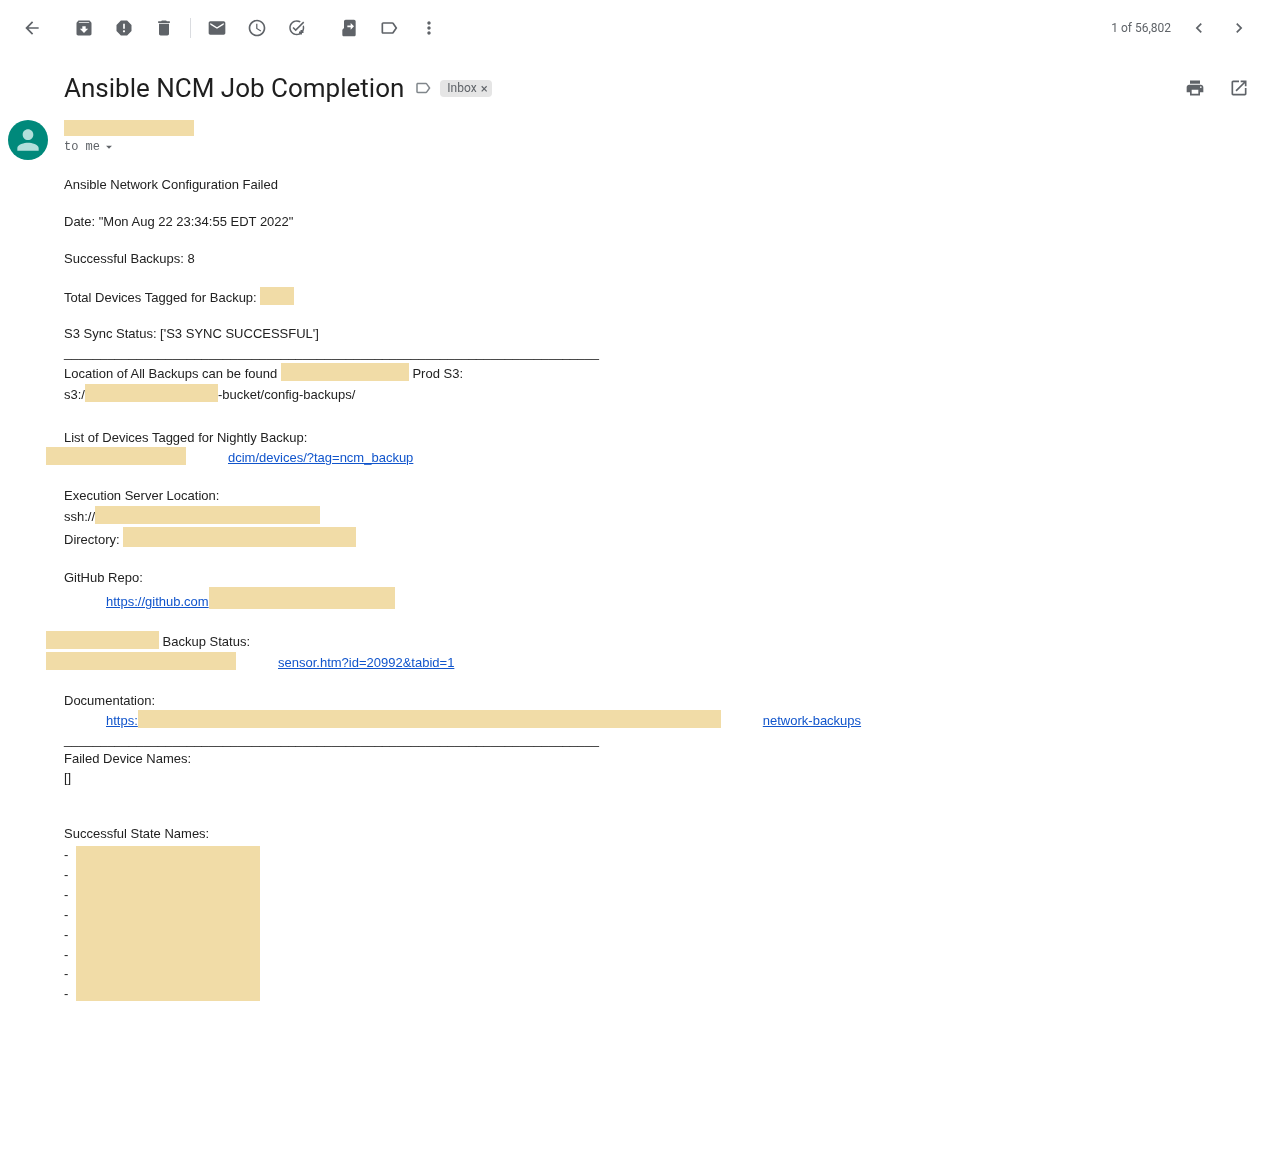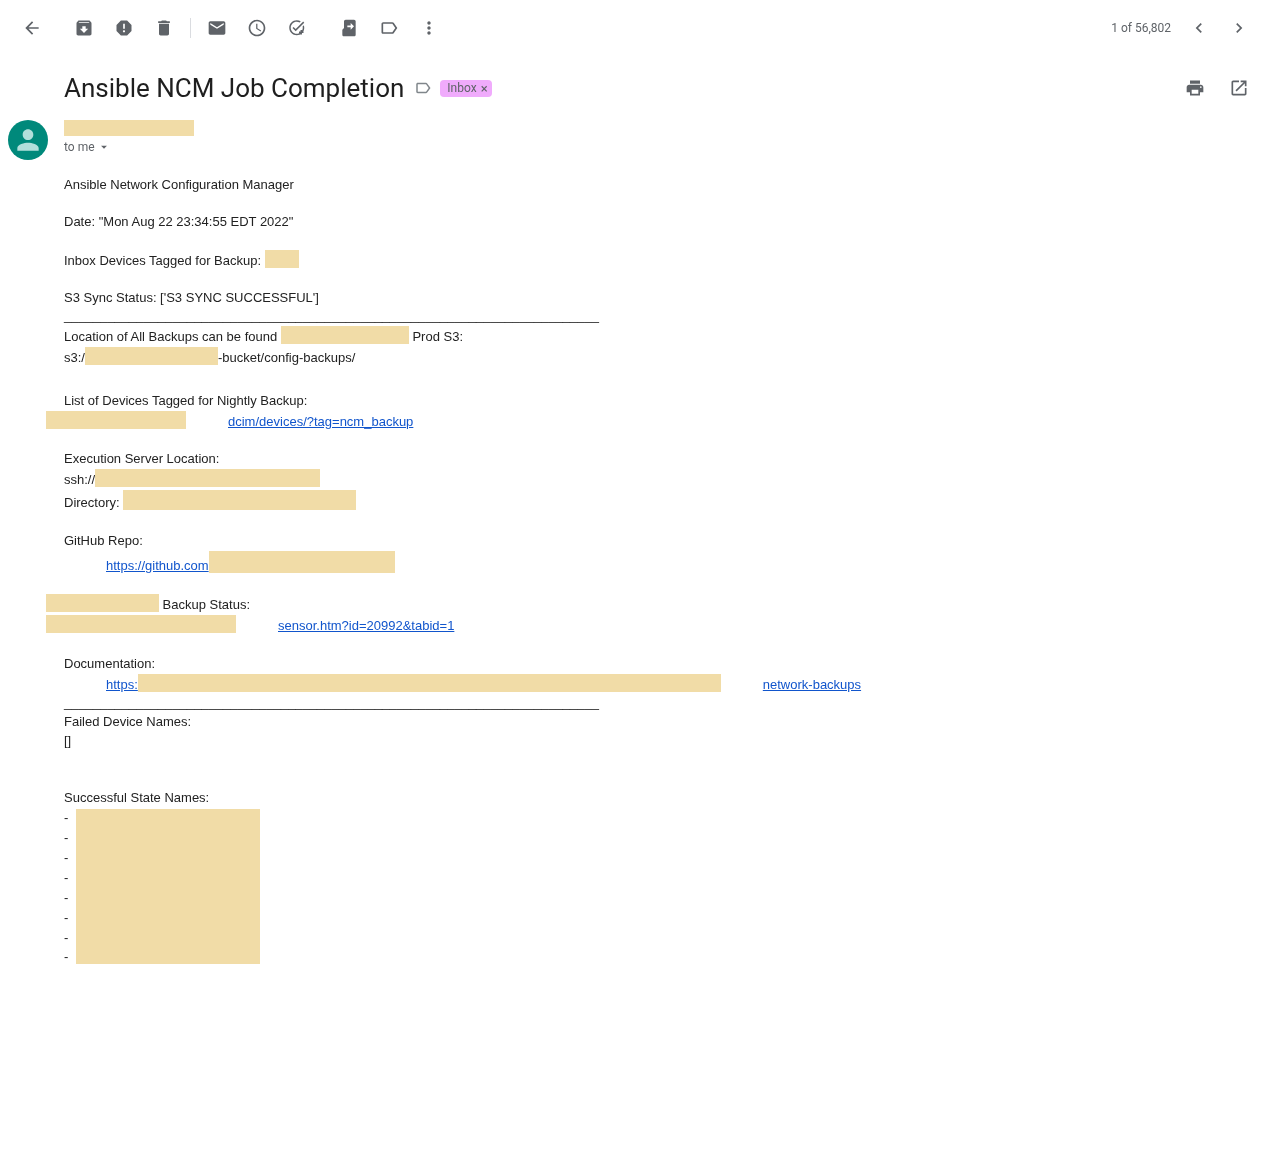--- a/index.html
+++ b/index.html
@@ -43,21 +43,21 @@
     padding: 20px 16px 8px 64px;
   }
   .subject {
     font-size: 26px;
     font-weight: 400;
     color: #1f1f1f;
     margin-right: 10px;
   }
   .label-icon { color: #80868b; margin-right: 8px; display:flex; align-items:center;}
   .label-chip {
-    background: #f0abfc;
+    background: #e5e5e5;
     color: #5f6368;
     font-size: 12px;
     padding: 1px 4px 1px 7px;
     border-radius: 4px;
     display: inline-flex;
     align-items: center;
     gap: 4px;
   }
   .label-chip .x { font-size: 13px; cursor: pointer; color:#5f6368; }
   .subject-right { margin-left: auto; display: flex; align-items: center; gap: 4px; }
@@ -84,20 +84,21 @@
     width: 130px; height: 16px;
     vertical-align: middle;
   }
   .to-line {
     font-size: 12px;
     color: #5f6368;
     margin-top: 4px;
     display: flex;
     align-items: flex-start;
     gap: 2px;
+    font-family: Liberation Mono, monospace;
   }
   .sender-meta {
     display: flex;
     align-items: center;
     gap: 6px;
     color: #5f6368;
     font-size: 12px;
   }
   .body {
     padding: 12px 16px 40px 64px;
@@ -238,24 +239,25 @@
     <div class="to-line">
       <span>to me</span>
       <svg width="14" height="14" viewBox="0 0 24 24">
           <path fill="#5f6368" d="M7 10l5 5 5-5z"></path>
         </svg>
     </div>
   </div>
 </div>
 
 <div class="body">
-  <p>Ansible Network Configuration Manager</p>
+  <p>Ansible Network Configuration Failed</p>
   <p>Date: "Mon Aug 22 23:34:55 EDT 2022"</p>
+  <p>Successful Backups: 8</p>
   <p>
-    <span>Inbox Devices Tagged for Backup: </span><span class="redact redact-tall" style="width:34px"></span>
+    <span>Total Devices Tagged for Backup: </span><span class="redact redact-tall" style="width:34px"></span>
   </p>
   <div style="margin-bottom:5px">
     <span>S3 Sync Status: ['S3 SYNC SUCCESSFUL']</span><br>
     <span>__________________________________________________________________________</span><br>
     <span>Location of All Backups can be found </span><span class="redact redact-tall" style="width:128px"></span><span> Prod S3:</span><br>
     <span>s3:/</span><span class="redact redact-tall" style="width:133px"></span><span>-bucket/config-backups/</span>
   </div>
   <br>
   <div>
     <span>List of Devices Tagged for Nightly Backup:</span><br>

